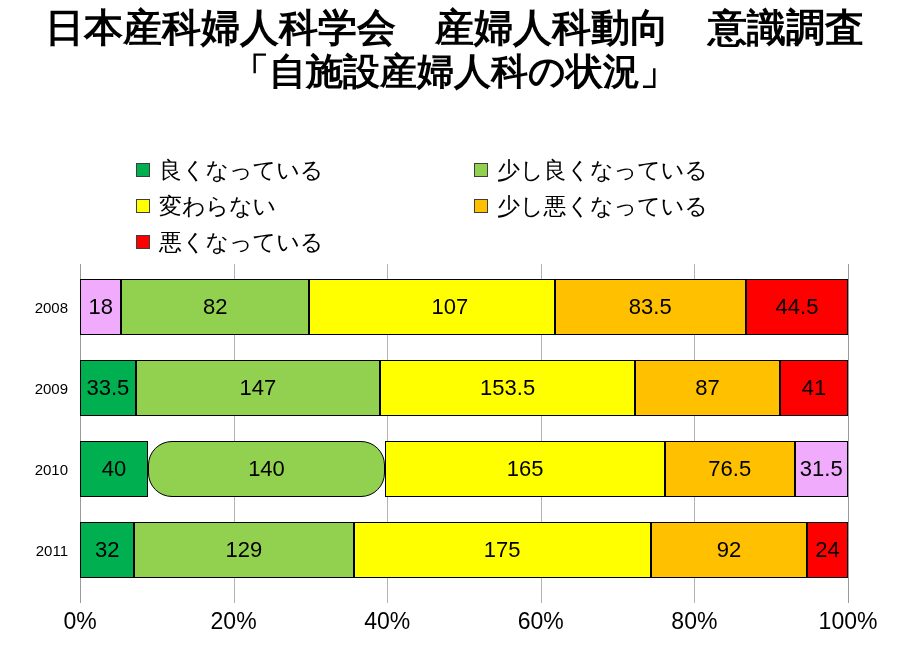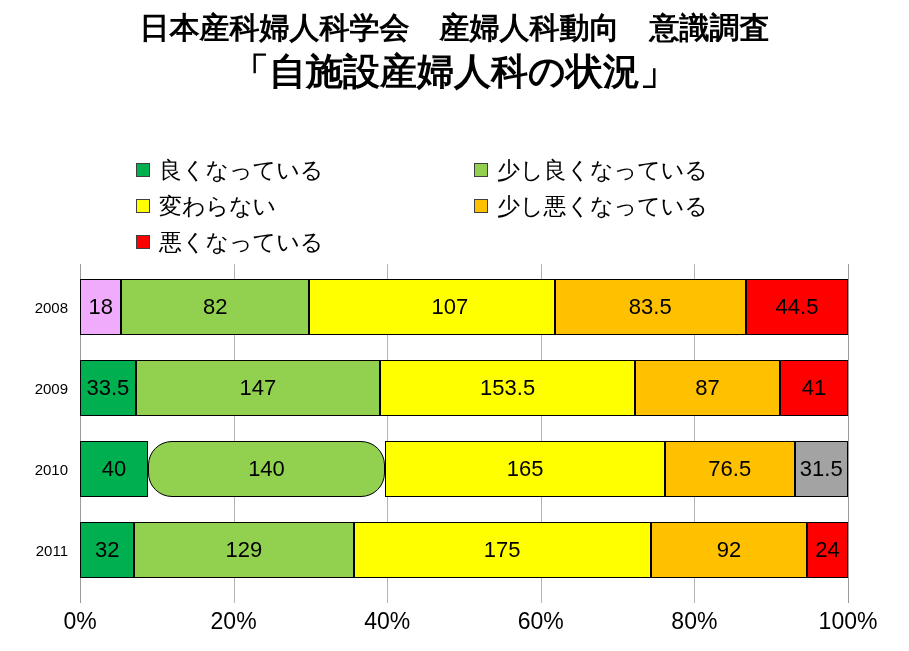--- a/index.html
+++ b/index.html
@@ -18,21 +18,21 @@
 
   
   .title-block {
     position: absolute;
     left: 0;
     top: 8px;
     width: 909px;
     text-align: center;
   }
   .title-line1 {
-    font-size: 30px;
+    font-size: 39px;
     font-weight: bold;
     line-height: 40px;
     letter-spacing: 0px;
     white-space: pre;
   }
   .title-line2 {
     font-size: 37px;
     font-weight: bold;
     line-height: 48px;
     letter-spacing: 0px;
@@ -255,21 +255,21 @@
         </div>
         <div class="seg" style="background: rgb(146, 208, 80); width: 30.9051%; border-radius: 24px;">
           <span class="seg-label">140</span>
         </div>
         <div class="seg" style="background: rgb(255, 255, 0); width: 36.4238%;">
           <span class="seg-label">165</span>
         </div>
         <div class="seg" style="background: rgb(255, 192, 0); width: 16.8874%;">
           <span class="seg-label">76.5</span>
         </div>
-        <div class="seg" style="background: #a3a3a3; width: 6.95364%;">
+        <div class="seg" style="background: #f0abfc; width: 6.95364%;">
           <span class="seg-label">31.5</span>
         </div>
       </div>
       <div class="bar-row" style="top: 258px;">
         <div class="seg" style="background: rgb(0, 176, 80); width: 7.07965%;">
           <span class="seg-label">32</span>
         </div>
         <div class="seg" style="background: rgb(146, 208, 80); width: 28.5398%;">
           <span class="seg-label">129</span>
         </div>

